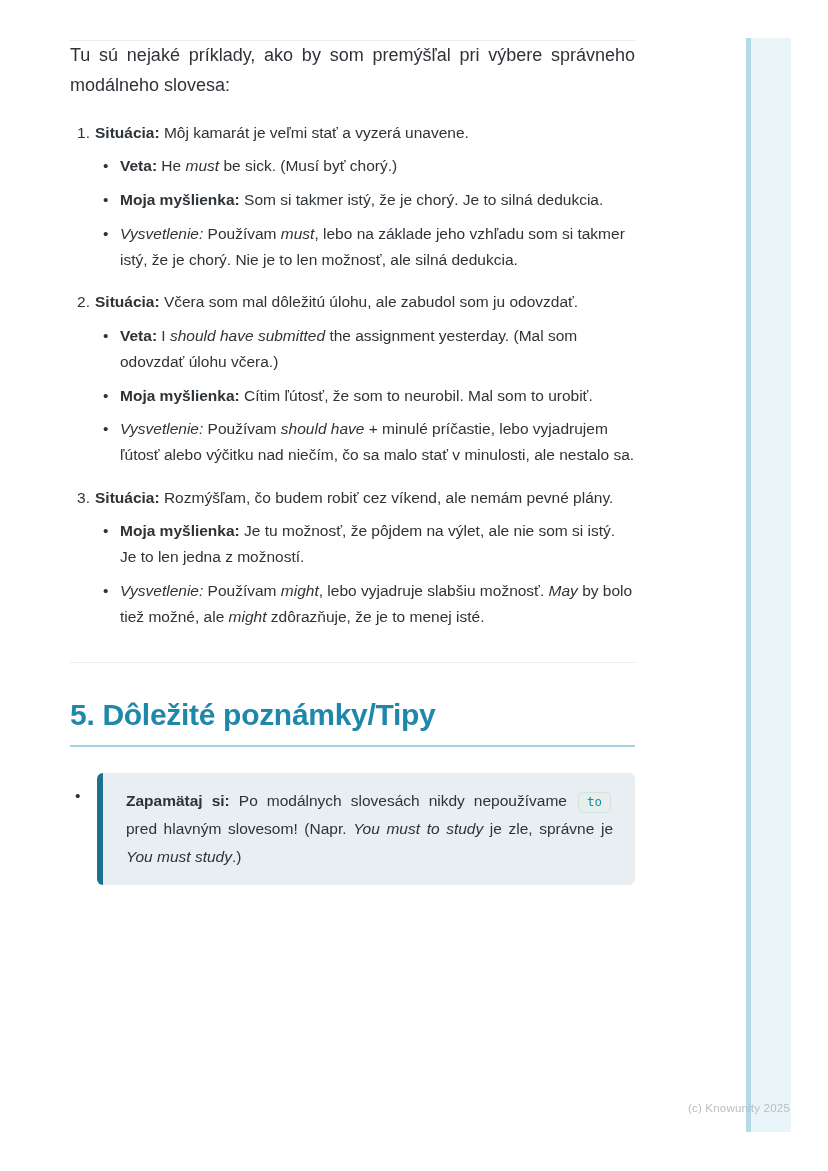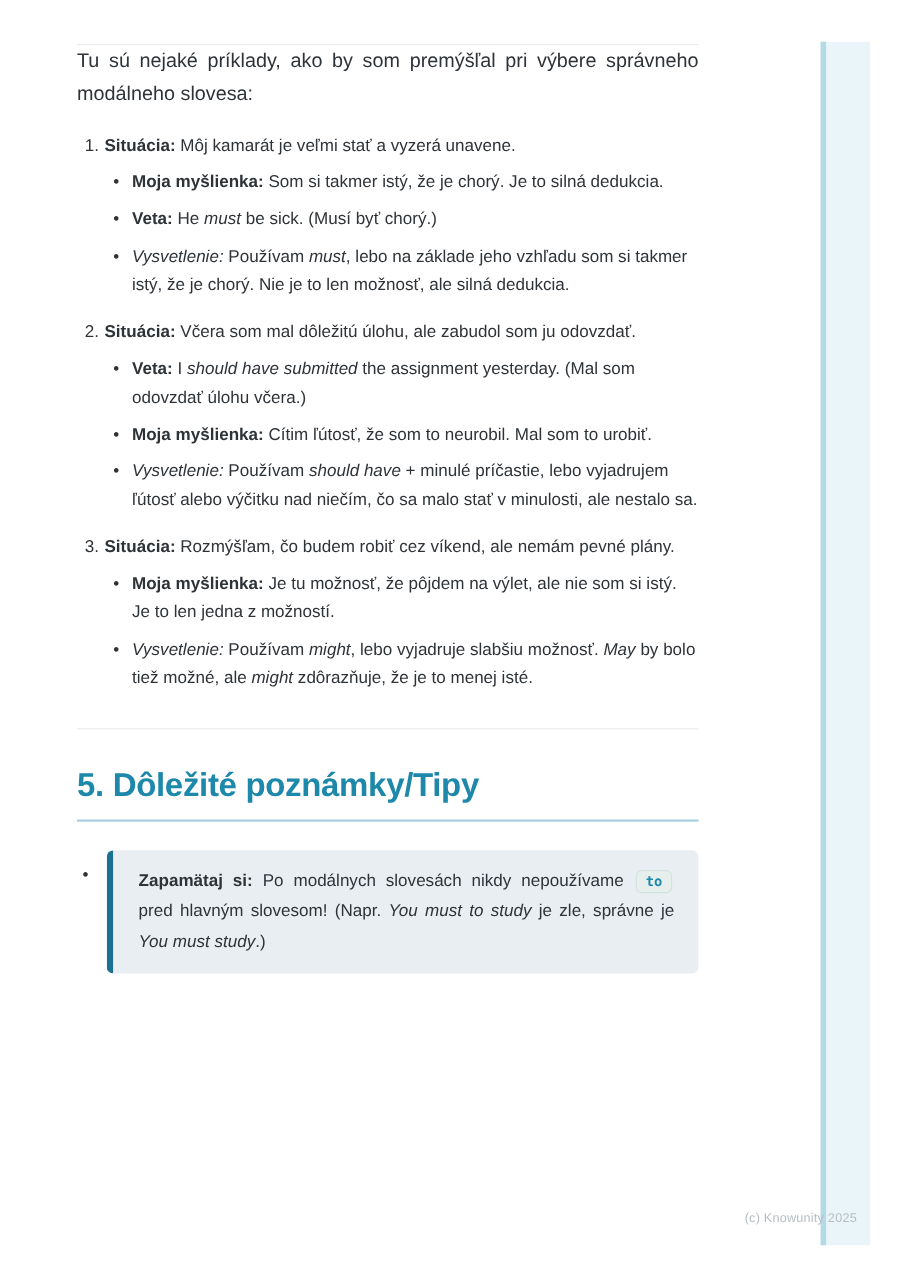--- a/index.html
+++ b/index.html
@@ -97,37 +97,37 @@
   .callout p {
     font-size: 15.5px;
     line-height: 1.8;
     text-align: justify;
   }
 
   .chip {
     display: inline-block;
     font-family: "DejaVu Sans Mono", monospace;
     font-size: 12.5px;
-    font-weight: 700;
+    font-weight: 400;
     line-height: 1.35;
     color: #1e88ab;
     background: #e7efed;
     border: 1px solid #d4e2de;
     border-radius: 5px;
     padding: 1px 8px;
     margin: 0 2px;
     font-style: normal;
     vertical-align: baseline;
     white-space: nowrap;
   }
 
   .footer {
     position: absolute;
     top: 1102px;
-    right: 49px;
+    right: 38px;
     font-size: 11.5px;
     letter-spacing: 0.2px;
     color: #b6bec3;
     z-index: 3;
   }
 </style>
 </head>
 <body>
 
 <div class="band"></div>
@@ -136,22 +136,22 @@
 
   <hr class="divider top">
 
 
   <p class="intro">Tu sú nejaké príklady, ako by som premýšľal pri výbere správneho modálneho slovesa:</p>
 
   <ol class="examples">
     <li>
       <p class="situation"><span class="b">Situácia:</span><span> Môj kamarát je veľmi stať a vyzerá unavene.</span></p>
       <ul class="subs">
+        <li><span class="b">Veta:</span><span> He </span><span class="i">must</span><span> be sick. (Musí byť chorý.)</span></li>
         <li><span class="b">Moja myšlienka:</span><span> Som si takmer istý, že je chorý. Je to silná dedukcia.</span></li>
-        <li><span class="b">Veta:</span><span> He </span><span class="i">must</span><span> be sick. (Musí byť chorý.)</span></li>
         <li><span class="i">Vysvetlenie:</span><span> Používam </span><span class="i">must</span><span>, lebo na základe jeho vzhľadu som si takmer istý, že je chorý. Nie je to len možnosť, ale silná dedukcia.</span></li>
       </ul>
     </li>
     <li>
       <p class="situation"><span class="b">Situácia:</span><span> Včera som mal dôležitú úlohu, ale zabudol som ju odovzdať.</span></p>
       <ul class="subs">
         <li><span class="b">Veta:</span><span> I </span><span class="i">should have submitted</span><span> the assignment yesterday. (Mal som odovzdať úlohu včera.)</span></li>
         <li><span class="b">Moja myšlienka:</span><span> Cítim ľútosť, že som to neurobil. Mal som to urobiť.</span></li>
         <li><span class="i">Vysvetlenie:</span><span> Používam </span><span class="i">should have</span><span> + minulé príčastie, lebo vyjadrujem ľútosť alebo výčitku nad niečím, čo sa malo stať v minulosti, ale nestalo sa.</span></li>
       </ul>

